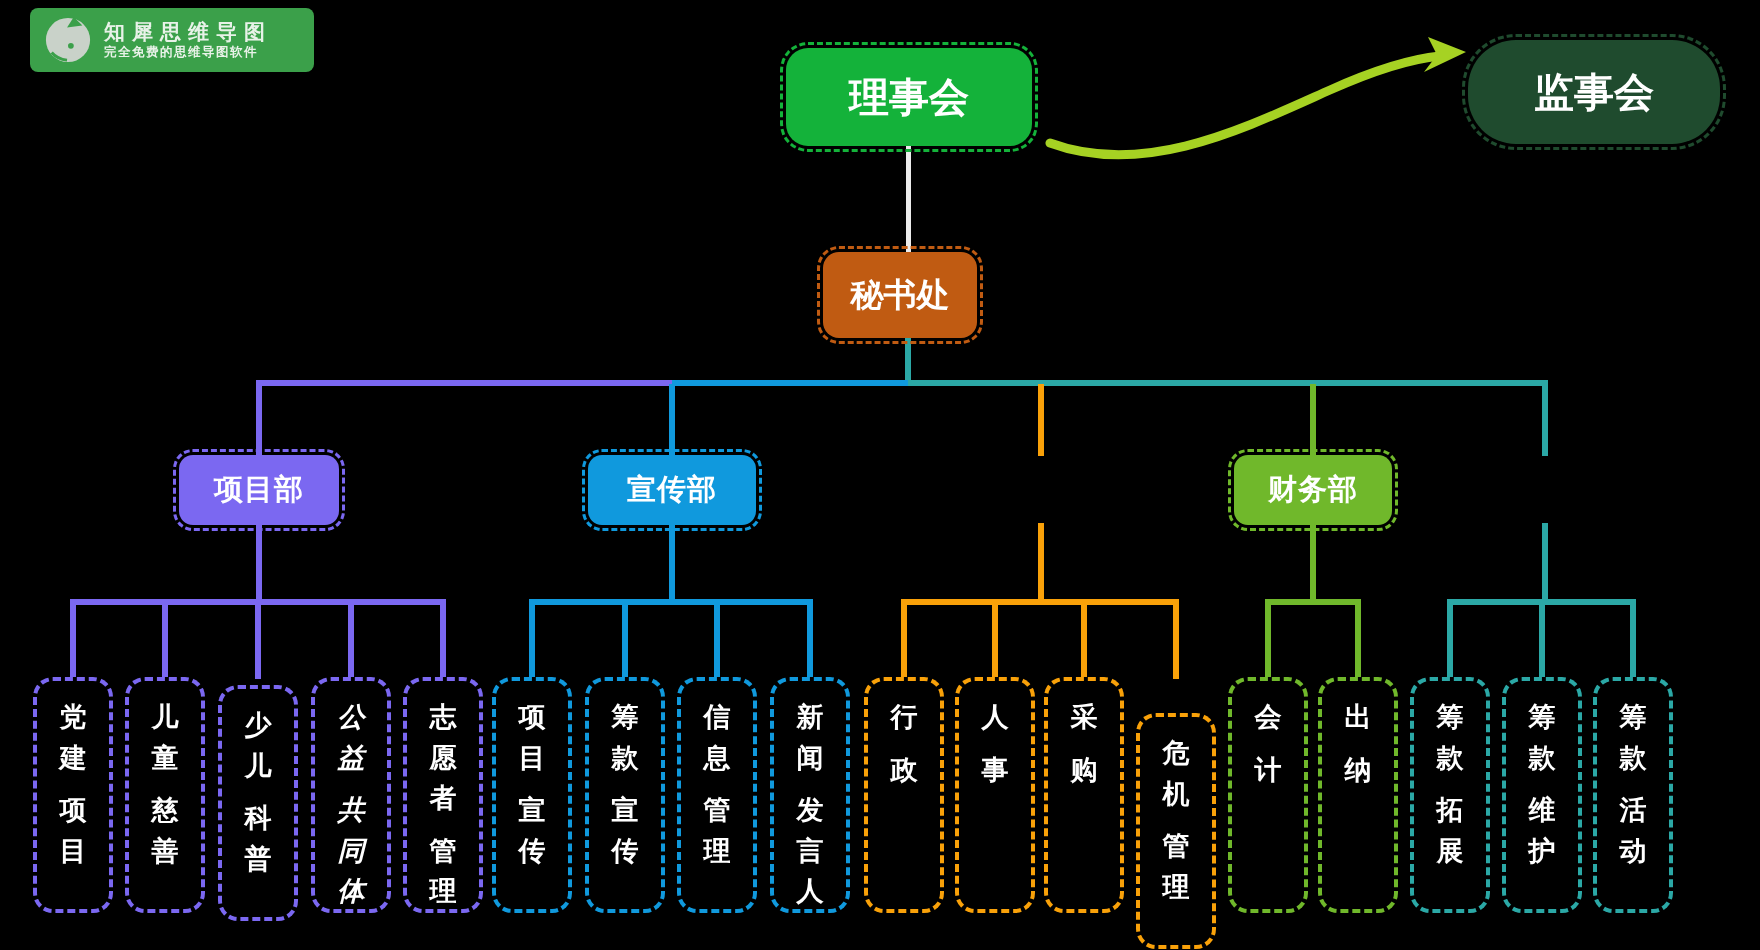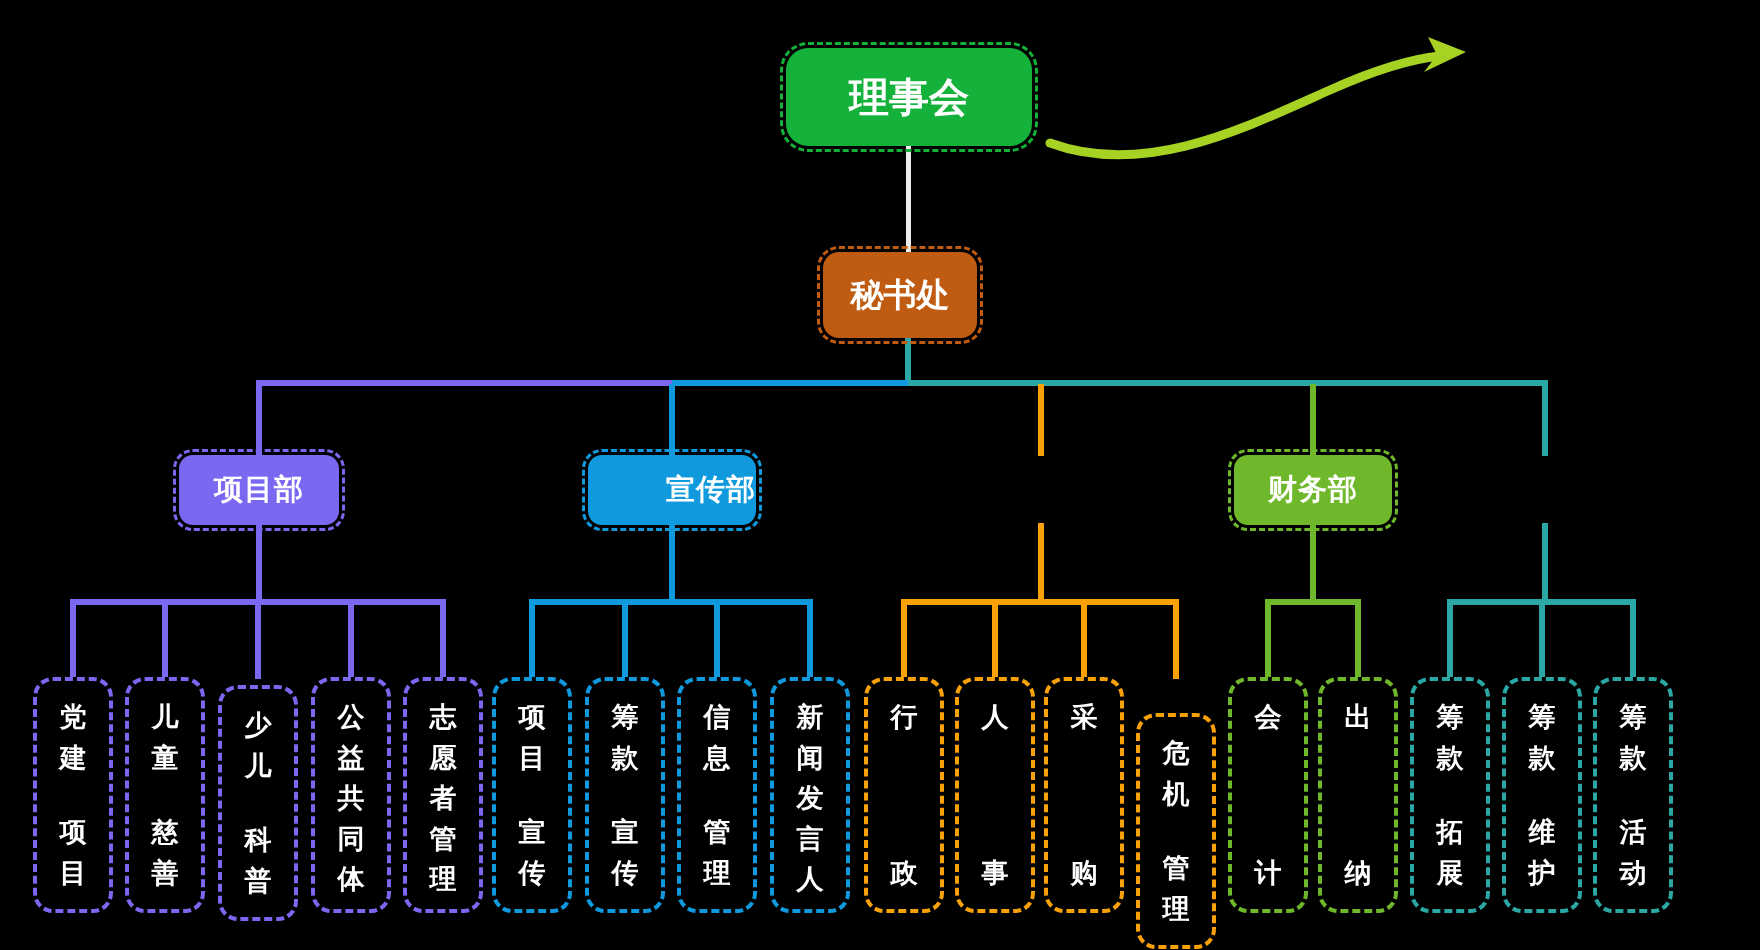--- a/index.html
+++ b/index.html
@@ -29,31 +29,31 @@
 
   #root-node { left:786px; top:48px; width:246px; height:98px; border-radius:22px;
     background: var(--root-green); outline-color: var(--root-green); font-size:40px; }
   #supervisor-node { left:1468px; top:40px; width:252px; height:104px; border-radius:48px;
     background: var(--supervisor-green); outline-color: var(--supervisor-green); font-size:40px; }
   #secretariat-node { left:823px; top:252px; width:154px; height:86px; border-radius:16px;
     background: var(--secretariat-orange); outline-color: var(--secretariat-orange); font-size:33px; }
 
   .dept { top:455px; height:70px; border-radius:14px; font-size:29px; letter-spacing:1px; }
   .dept.purple { background:var(--purple);  outline-color:var(--purple);font-family:Liberation Serif, serif; }
-  .dept.blue   { background:var(--blue);    outline-color:var(--blue);justify-content:flex-end; }
+  .dept.blue   { background:var(--blue);    outline-color:var(--blue); }
   .dept.orange { background:var(--orange);  outline-color:var(--orange); }
   .dept.green  { background:var(--green);   outline-color:var(--green);font-family:Liberation Mono, monospace; }
   .dept.teal   { background:var(--teal);    outline-color:var(--teal); }
 
   
   .child {
     position:absolute; top:677px; width:80px; height:236px;
     background:#000; border:4px dashed; border-radius:20px;
-    display:flex; flex-direction:column; justify-content:space-between; align-items:center;
-    padding:16px 0; color:var(--text-white); font-weight:bold; font-size:27px;
+    display:flex; flex-direction:column; align-items:center;
+    padding:16px 0; color:var(--text-white); font-weight:bold; font-size:27px;gap:12px;
   }
   .child .seg { width:30px; text-align:center; word-break:break-all; line-height:1.5; }
   .b-purple { border-color:var(--purple); }
   .b-blue   { border-color:var(--blue); }
   .b-orange { border-color:var(--orange); }
   .b-green  { border-color:var(--green); }
   .b-teal   { border-color:var(--teal); }
 
   
   #logo {
@@ -67,20 +67,32 @@
 
   .arrow-svg { position:absolute; left:0; top:0; pointer-events:none; }
   .arrow-svg path { stroke: var(--arrow-green); }
   .arrow-svg polygon { fill: var(--arrow-green); }
 </style>
 </head>
 <body>
 
 <div class="stage">
 
+  <div id="logo">
+    <svg width="48" height="48" viewBox="0 0 50 50">
+      <circle cx="25" cy="25" r="23" fill="#C9D2C9"></circle>
+      <polygon points="31,1 40,10 24,12" fill="#3BA04A"></polygon>
+      <circle cx="28" cy="31" r="3" fill="#3BA04A"></circle>
+      <path d="M8,38 Q14,45 24,46" stroke="#3BA04A" stroke-width="3" fill="none"></path>
+    </svg>
+    <div class="txt">
+      <span class="title">知犀思维导图</span>
+      <span class="subtitle">完全免费的思维导图软件</span>
+    </div>
+  </div>
 
   <svg class="arrow-svg" width="1760" height="950" viewBox="0 0 1760 950">
     <path d="M1050,143 C1145,178 1245,128 1330,90 C1388,64 1420,58 1440,56" fill="none" stroke-width="9" stroke-linecap="round"></path>
     <polygon points="1466,52 1428,37 1437,55 1424,72"></polygon>
   </svg>
 
   <div class="line c-white" style="left:906px; top:146px; width:5px;  height:106px;"></div>
   <div class="line c-teal" style="left:905px; top:338px; width:6px;  height:46px;"></div>
 
   <div class="line c-purple" style="left:256px; top:380px; width:419px; height:6px;"></div>
@@ -120,20 +132,23 @@
   <div class="line c-orange" style="left:1173px; top:603px; width:6px; height:76px;"></div>
   <div class="line c-green" style="left:1265px; top:603px; width:6px; height:76px;"></div>
   <div class="line c-green" style="left:1355px; top:603px; width:6px; height:76px;"></div>
   <div class="line c-teal" style="left:1447px; top:603px; width:6px; height:76px;"></div>
   <div class="line c-teal" style="left:1539px; top:603px; width:6px; height:76px;"></div>
   <div class="line c-teal" style="left:1630px; top:603px; width:6px; height:76px;"></div>
 
   <div id="root-node" class="node stitch">
     <span>理事会</span>
   </div>
+  <div id="supervisor-node" class="node stitch">
+    <span>监事会</span>
+  </div>
   <div id="secretariat-node" class="node stitch">
     <span>秘书处</span>
   </div>
 
   <div class="node stitch dept purple" style="left:179px; width:160px;">
     <span>项目部</span>
   </div>
   <div class="node stitch dept blue" style="left:588px; width:168px;">
     <span>宣传部</span>
   </div>
@@ -146,21 +161,21 @@
     <span class="seg">项目</span>
   </div>
   <div class="child b-purple" style="left:125px;">
     <span class="seg">儿童</span>
     <span class="seg">慈善</span>
   </div>
   <div class="child b-purple" style="left:218px;margin-top:8px;">
     <span class="seg">少儿</span>
     <span class="seg">科普</span>
   </div>
-  <div class="child b-purple" style="left:311px;">
+  <div class="child b-purple" style="left:311px;font-style:italic;">
     <span class="seg">公益</span>
     <span class="seg">共同体</span>
   </div>
   <div class="child b-purple" style="left:403px;">
     <span class="seg">志愿者</span>
     <span class="seg">管理</span>
   </div>
 
   <div class="child b-blue" style="left:492px;">
     <span class="seg">项目</span>

